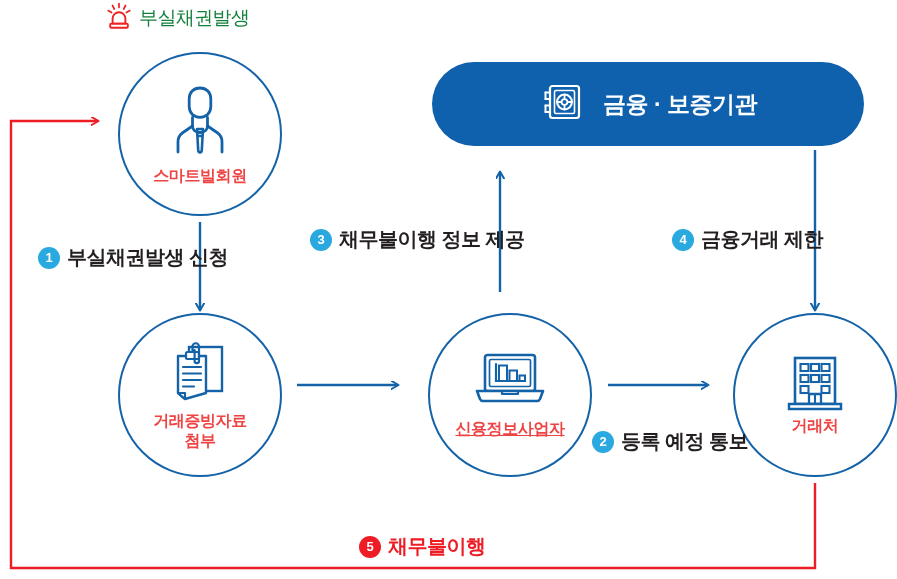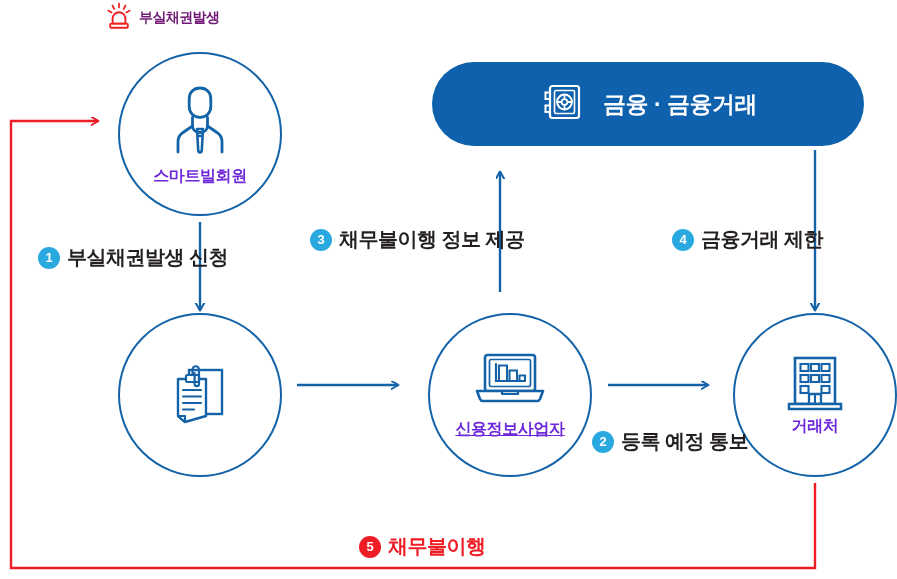--- a/index.html
+++ b/index.html
@@ -33,21 +33,21 @@
     display: flex;
     flex-direction: column;
     align-items: center;
     justify-content: center;
   }
   .node-icon {
     display: block;
     line-height: 0;
   }
   .node-label {
-    color: #6d28d9;
+    color: #ef4444;
     font-weight: bold;
     font-size: 16px;
     text-align: center;
     line-height: 1.25;
     letter-spacing: -0.4px;
     white-space: pre-line;
   }
   
   #org-bar {
     position: absolute;
@@ -71,23 +71,23 @@
   
   #alert-header {
     position: absolute;
     left: 106px;
     top: 2px;
     display: flex;
     align-items: center;
     gap: 7px;
   }
   #alert-header .alert-label {
-    color: #701a75;
-    font-size: 14px;
-    font-weight: bold;
+    color: #15803d;
+    font-size: 19px;
+    font-weight: normal;
     letter-spacing: -0.6px;
   }
   
   .step {
     position: absolute;
     display: flex;
     align-items: center;
     gap: 7px;
     white-space: nowrap;
   }
@@ -178,21 +178,21 @@
         <g fill="none" stroke="#ffffff" stroke-width="2" stroke-linecap="round">
           <line x1="6.5" y1="13.5" x2="11" y2="13.5"></line>
           <line x1="6.5" y1="13.5" x2="6.5" y2="20"></line>
           <line x1="6.5" y1="20" x2="11" y2="20"></line>
           <line x1="6.5" y1="26.5" x2="11" y2="26.5"></line>
           <line x1="6.5" y1="26.5" x2="6.5" y2="33"></line>
           <line x1="6.5" y1="33" x2="11" y2="33"></line>
         </g>
       </svg>
     </span>
-    <span class="bar-label">금융 · 금융거래</span>
+    <span class="bar-label">금융 · 보증기관</span>
   </div>
 
   <div class="node-circle" style="left:118px; top:52px; width:164px; height:164px;">
     <span class="node-icon">
       <svg width="72" height="76" viewBox="0 0 72 76">
         <path d="M36,6 C29.5,6 25.2,10.6 25.2,16.8 L25.2,24.5
                  C25.2,30.7 29.5,35.3 36,35.3
                  C42.5,35.3 46.8,30.7 46.8,24.5 L46.8,16.8
                  C46.8,10.6 42.5,6 36,6 Z" fill="none" stroke="#1463a8" stroke-width="2.8" stroke-linejoin="round"></path>
         <path d="M28.5,35.3 L28.5,44 C28.5,48 31.6,50.5 36,50.5" fill="none" stroke="#1463a8" stroke-width="2.8" stroke-linecap="round"></path>
@@ -217,20 +217,22 @@
         <path d="M26.5,11 L26.5,5.5 A3.2,3.2 0 0 1 33,5.5 L33,20
                  A2.2,2.2 0 0 1 28.6,20 L28.6,9" fill="none" stroke="#1463a8" stroke-width="2.2" stroke-linecap="round"></path>
         <g stroke="#1463a8" stroke-width="2.2" stroke-linecap="round">
           <line x1="17" y1="26" x2="35" y2="26"></line>
           <line x1="17" y1="32.5" x2="35" y2="32.5"></line>
           <line x1="17" y1="39" x2="35" y2="39"></line>
           <line x1="17" y1="45.5" x2="28" y2="45.5"></line>
         </g>
       </svg>
     </span>
+    <span class="node-label" style="margin-top:6px;">거래증빙자료
+첨부</span>
   </div>
 
   <div class="node-circle" style="left:428px; top:313px; width:164px; height:164px;">
     <span class="node-icon">
       <svg width="76" height="58" viewBox="0 0 76 58">
         <rect x="13" y="4" width="50" height="36" rx="2.5" fill="#ffffff" stroke="#1463a8" stroke-width="2.6"></rect>
         <rect x="17.5" y="8.5" width="41" height="27" rx="1.5" fill="none" stroke="#1463a8" stroke-width="1.7"></rect>
         <path d="M24,13 L24,30 L53,30" fill="none" stroke="#1463a8" stroke-width="2.2" stroke-linecap="round"></path>
         <rect x="27" y="14.5" width="8" height="15.5" fill="none" stroke="#1463a8" stroke-width="2"></rect>
         <rect x="37.5" y="19.5" width="7.5" height="10.5" fill="none" stroke="#1463a8" stroke-width="2"></rect>

